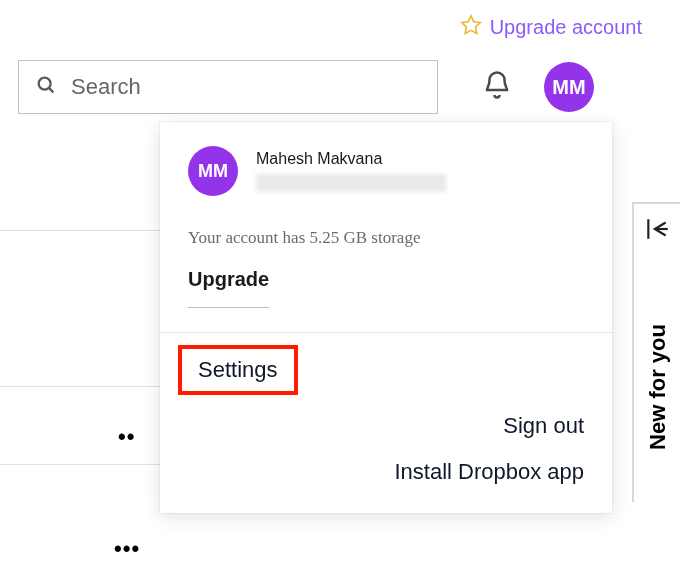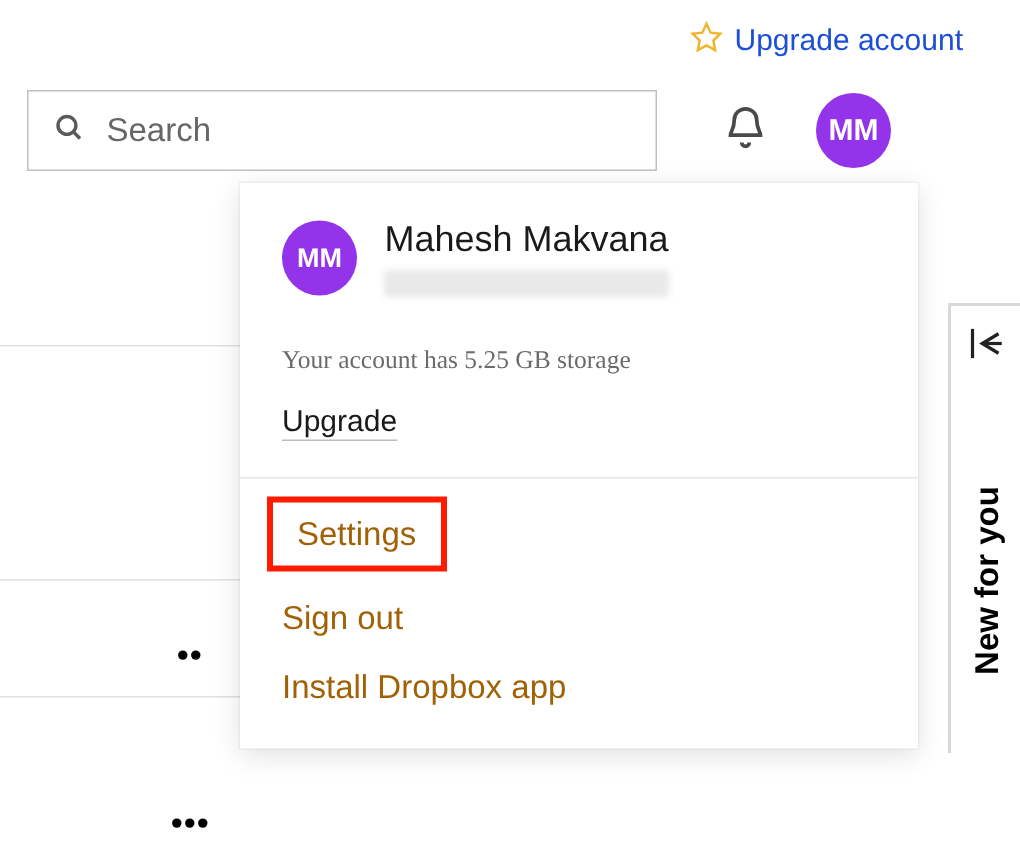--- a/index.html
+++ b/index.html
@@ -20,21 +20,21 @@
       display: flex;
       align-items: center;
       gap: 8px;
     }
     .star-icon {
       width: 22px;
       height: 22px;
       color: #f0b52e;
     }
     .upgrade-link {
-      color: #1d4ed8;
+      color: #8b5cf6;
       font-size: 20px;
       cursor: pointer;
     }
 
     
     .top-row {
       position: absolute;
       top: 60px;
       left: 18px;
       right: 38px;
@@ -125,51 +125,52 @@
       width: 452px;
       background: #fff;
       box-shadow: 0 4px 18px rgba(0,0,0,0.12), 0 0 0 1px rgba(0,0,0,0.04);
     }
     .dd-header {
       display: flex;
       align-items: center;
       gap: 18px;
       padding: 24px 28px 14px 28px;
     }
-    .dd-name { font-size: 24px; color: #1a1a1a; font-weight: 400; text-align: center; }
+    .dd-name { font-size: 16px; color: #1a1a1a; font-weight: 400; }
     .dd-email-redacted {
       width: 190px;
       height: 18px;
       background: #e9e9e9;
       filter: blur(2px);
       margin-top: 6px;
     }
     .dd-storage {
       padding: 18px 28px 6px 28px;
       color: #6b6b6b;
       font-size: 17px;
       font-family: Liberation Serif, serif;
     }
     .dd-upgrade {
       display: inline-block;
       margin: 14px 40px 24px 28px;
       font-size: 20px;
-      font-weight: 400;
+      font-weight: 700;
       color: #1a1a1a;
       border-bottom: 1px solid #bdbdbd;
-      padding-bottom: 0;
+      padding-bottom: 16px;
       cursor: pointer;
     }
     .dd-divider { height: 1px; background: #e6e6e6; width: 100%; }
 
     .dd-item {
       font-size: 22px;
-      color: #a16207;
+      color: #0f172a;
       padding: 10px 28px;
       cursor: pointer;
+      text-align: right;
     }
     .dd-items { padding: 12px 0 18px 0; }
     .dd-item.highlight {
       border: 4px solid #ff1a00;
       display: inline-block;
       padding: 8px 16px;
       margin-left: 18px;
       margin-bottom: 8px;
     }
 

